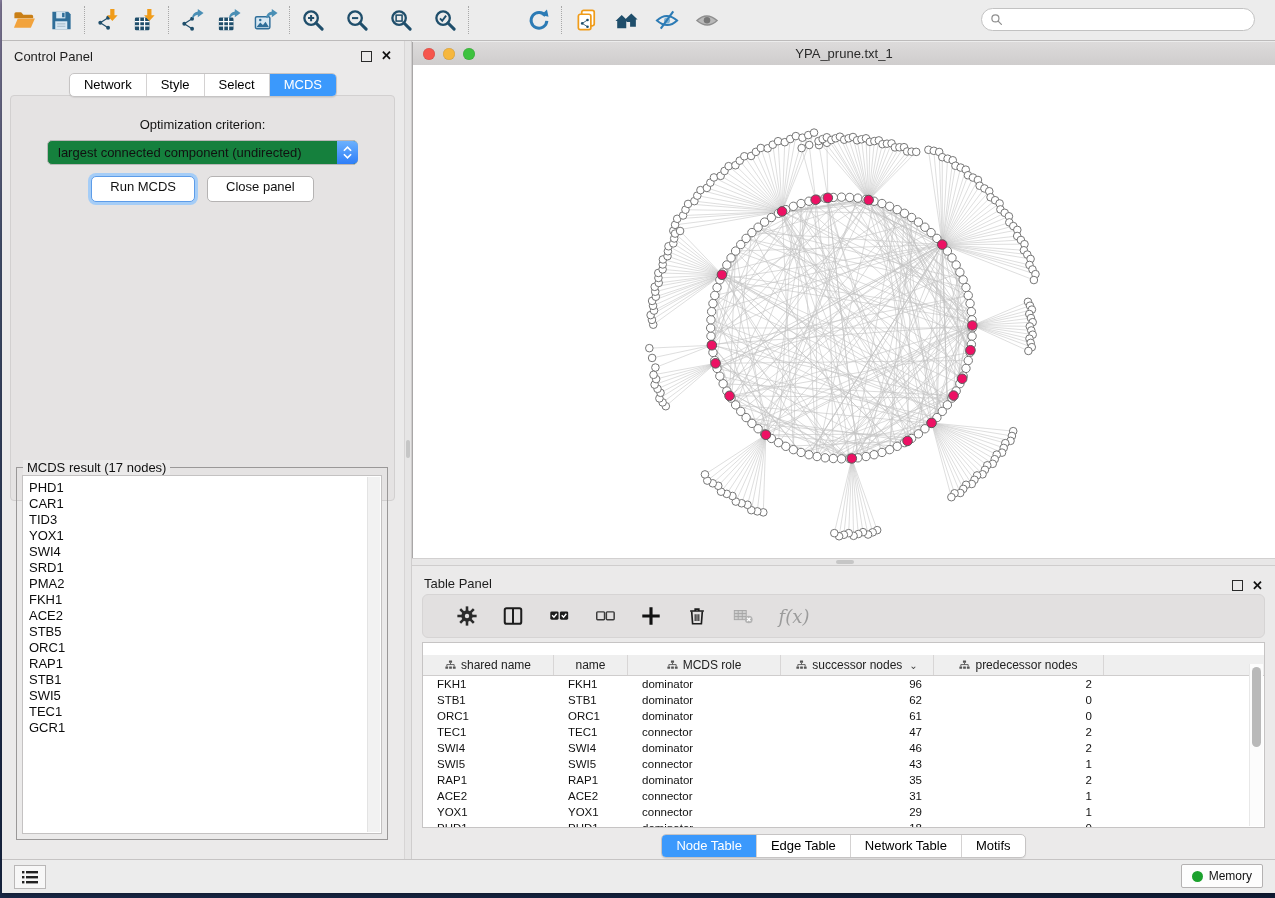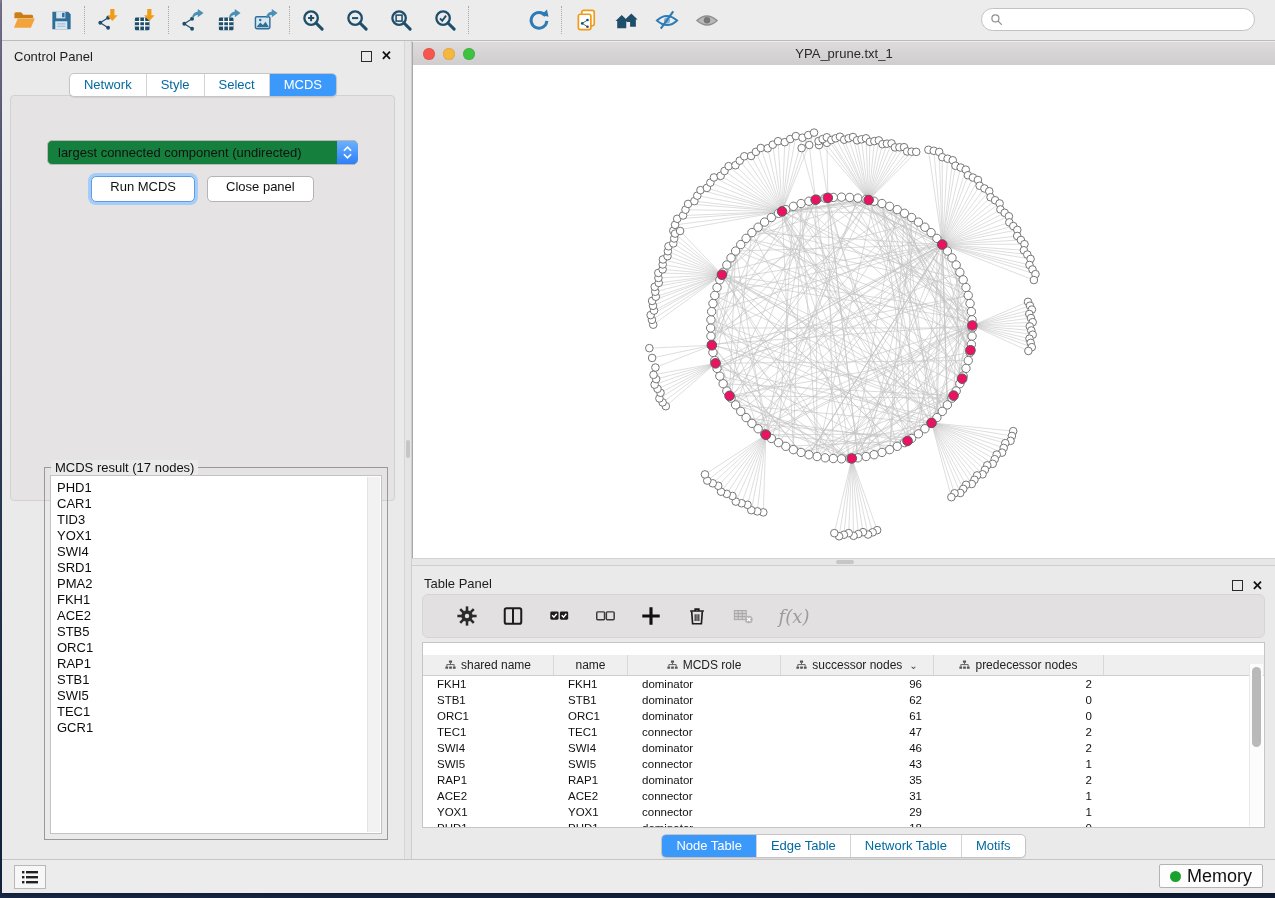--- a/index.html
+++ b/index.html
@@ -28,33 +28,33 @@
   .vsplit{position:absolute;left:402px;top:0;width:8px;bottom:0;background:#e6e5e5;border-left:1px solid #d7d5d5;border-right:1px solid #cfcdcd;box-sizing:border-box;}
   .vsplit .handle{position:absolute;left:1px;top:399px;width:4px;height:18px;background:#c6c6c6;border-radius:2px;}
   .rightside{position:absolute;left:410px;top:0;right:0;bottom:0;}
   
   .panel-titlebar{height:26px;display:flex;align-items:center;padding:0 12px;font-size:13px;color:#1d1d1d;}
   .panel-title{flex:1;padding-top:4px;}
   .float-btn{width:9px;height:9px;border:1.6px solid #2a2a2a;margin-right:9px;margin-top:4px;}
   .close-btn{font-size:13px;font-weight:bold;color:#111;margin-top:4px;line-height:10px;}
   .cp-tabs{position:absolute;left:0;right:0;top:32px;display:flex;justify-content:center;z-index:3;}
   .seg{display:flex;background:#fff;border:1px solid #c6c4c4;border-radius:5px;overflow:hidden;height:22px;box-shadow:0 1px 1px rgba(0,0,0,.08);}
-  .seg .tab{font-size:13px;color:#0369a1;padding:3px 14px 0;border-right:1px solid #d4d2d2;cursor:default;}
+  .seg .tab{font-size:13px;color:#000000;padding:3px 14px 0;border-right:1px solid #d4d2d2;cursor:default;}
   .seg .tab:last-child{border-right:none;}
   .seg .tab.active{background:#3b99fc;color:#fff;}
   .cp-content{position:absolute;left:8px;right:9px;top:54px;height:404px;background:#e5e3e3;border:1px solid #d2d0d0;border-radius:4px;}
   .opt-label{text-align:center;font-size:13px;color:#141414;margin-top:21px;}
   .opt-select{position:absolute;left:36px;right:36px;top:44px;height:23px;background:#15803d;border:1px solid #b9b7b7;border-radius:5px;display:flex;align-items:center;font-size:13px;color:#111;cursor:default;}
   .opt-select .val{flex:1;padding:0 10px;white-space:nowrap;overflow:hidden;}
   .opt-select .stepper{width:21px;height:23px;margin:-1px -1px -1px 0;border-radius:0 5px 5px 0;background:linear-gradient(#6cb1fd,#2e7ef8);display:flex;flex-direction:column;align-items:center;justify-content:center;gap:1px;}
   .opt-select .stepper svg{width:9px;height:6px;}
   .btnrow{position:absolute;left:0;right:0;top:80px;display:flex;justify-content:center;gap:12px;}
   .pushbtn{height:22px;background:#fff;border:1px solid #b5b3b3;border-radius:5px;font-size:13px;color:#111;padding:2px 18px 0;cursor:default;}
   .pushbtn.focused{box-shadow:0 0 0 3px #a5cdf7;border-color:#5d9ce8;}
-  .groupbox{position:absolute;left:14px;right:16px;top:426px;height:371px;border:1px solid #9a9898;margin-left:28px;}
+  .groupbox{position:absolute;left:14px;right:16px;top:426px;height:371px;border:1px solid #9a9898;}
   .groupbox .legend{position:absolute;top:-8px;left:6px;background:#ebeaea;padding:0 4px;font-size:13px;color:#111;}
   .groupbox .listwrap{position:absolute;inset:7px 5px 5px 5px;background:#fff;border:1px solid #c4c2c2;}
   .nodelist{position:absolute;inset:1px 13px 1px 1px;overflow:hidden;padding:3px 0 0 5px;font-size:13px;line-height:16px;color:#0c0c0c;}
   .listscroll{position:absolute;top:1px;bottom:1px;right:1px;width:12px;background:#f2f2f2;border-left:1px solid #e3e3e3;}
   
   .network-window{position:absolute;left:0;top:1px;right:0;height:516px;background:#fff;border-left:1px solid #a9a7a7;box-sizing:border-box;}
   .net-titlebar{height:23px;background:linear-gradient(#dddbdb,#cfcdcd);border-bottom:1px solid #aeacac;position:relative;display:flex;align-items:center;}
   .lights{display:flex;gap:8px;margin-left:10px;}
   .light{width:12px;height:12px;border-radius:50%;box-shadow:inset 0 0 1px rgba(0,0,0,.35);}
   .net-title{position:absolute;left:0;right:0;text-align:center;font-size:13px;color:#2a2a2a;top:4px;}
@@ -77,21 +77,21 @@
   .trow{display:flex;height:16px;font-size:11.5px;color:#111;align-items:center;}
   .td{box-sizing:border-box;padding:0 12px 0 14px;white-space:nowrap;overflow:hidden;}
   .td.num{text-align:right;}
   .tscroll{position:absolute;right:1px;top:21px;bottom:1px;width:13px;background:#fcfcfc;border-left:1px solid #e8e8e8;}
   .tscroll .thumb{position:absolute;left:1.5px;width:9px;top:3px;height:80px;background:#b9b9b9;border-radius:5px;}
   .tp-tabs{position:absolute;left:0;right:0;top:268px;display:flex;justify-content:center;}
   
   .statusbar{position:absolute;left:0;right:0;bottom:0;height:33px;background:#ececec;border-top:1px solid #c6c4c4;}
   .listbtn{position:absolute;left:12px;top:5px;width:30px;height:22px;background:#f7f7f7;border:1px solid #b9b7b7;display:flex;align-items:center;justify-content:center;}
   .listbtn svg{width:16px;height:14px;}
-  .membtn{position:absolute;right:12px;top:4px;height:24px;background:#fdfdfd;border:1px solid #b4b2b2;border-radius:2px;display:flex;align-items:center;gap:6px;padding:0 10px;font-size:18px;color:#111;box-sizing:border-box;}
+  .membtn{position:absolute;right:12px;top:4px;height:24px;background:#fdfdfd;border:1px solid #b4b2b2;border-radius:2px;display:flex;align-items:center;gap:6px;padding:0 10px;font-size:12px;color:#111;box-sizing:border-box;}
   .memdot{width:11px;height:11px;border-radius:50%;background:#1ba12d;}
 </style>
 </head>
 <body>
 
 <div class="app">
 
   <div class="toolbar">
     <div id="tb-icons" style="display:flex;align-items:center;">
         <div class="tbgroup g0">
@@ -275,20 +275,21 @@
       </div>
       <div class="cp-tabs">
           <div class="seg" id="cp-seg">
             <div class="tab">Network</div>
             <div class="tab">Style</div>
             <div class="tab">Select</div>
             <div class="tab active">MCDS</div>
           </div>
         </div>
       <div class="cp-content">
+        <div class="opt-label">Optimization criterion:</div>
         <div class="opt-select">
           <div class="val">largest connected component (undirected)</div>
           <div class="stepper">
             <svg viewBox="0 0 10 6">
                 <path d="M1 5 L5 1 L9 5" fill="none" stroke="#fff" stroke-width="1.8"></path>
               </svg>
             <svg viewBox="0 0 10 6">
                 <path d="M1 1 L5 5 L9 1" fill="none" stroke="#fff" stroke-width="1.8"></path>
               </svg>
           </div>

